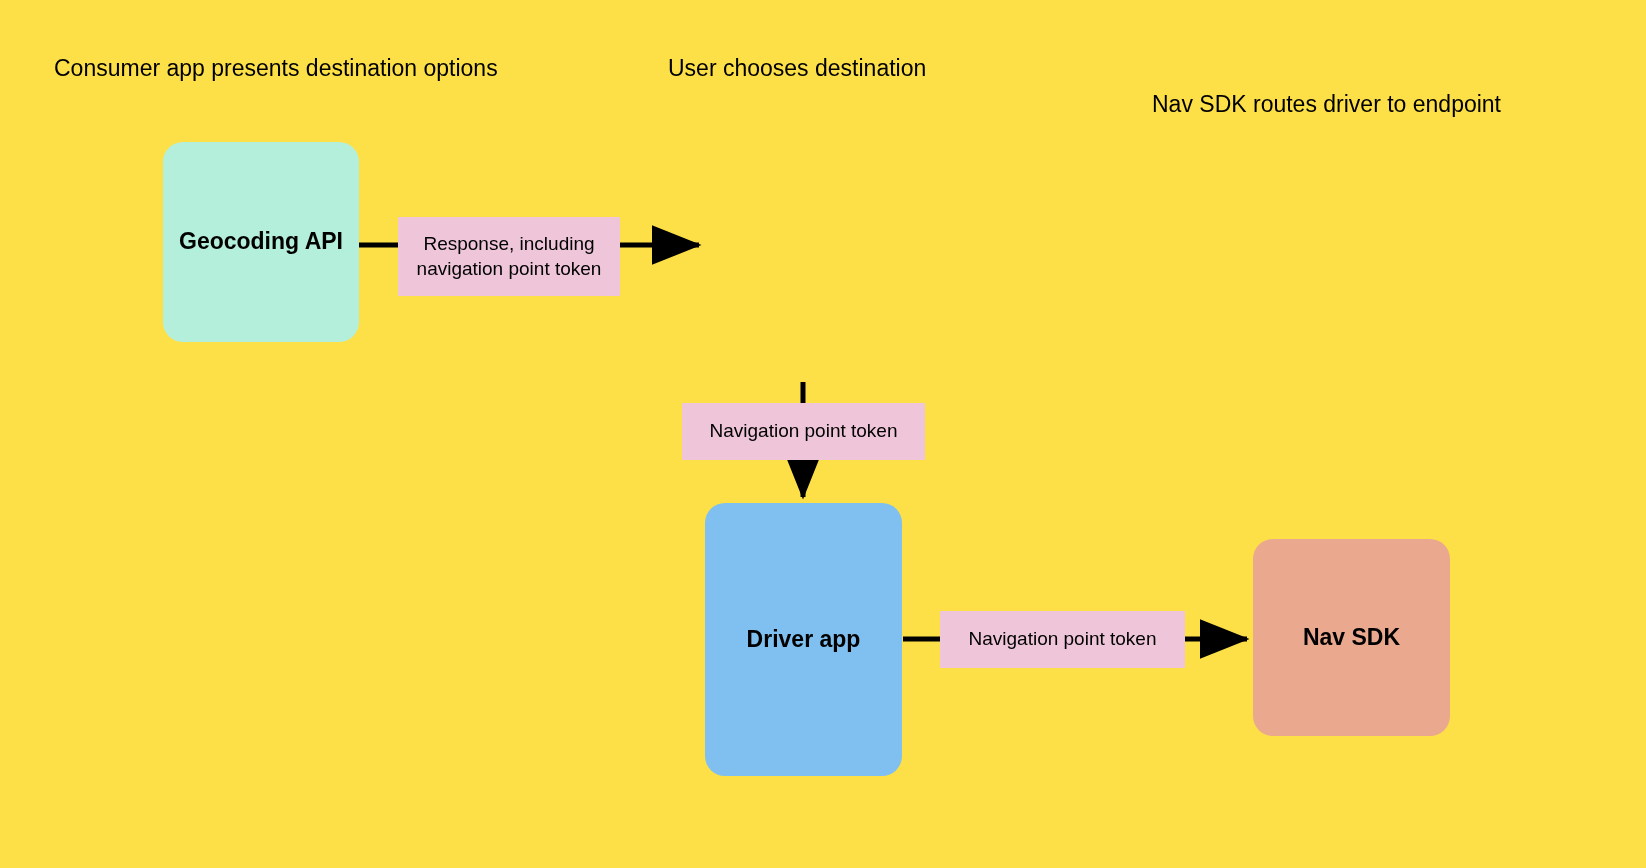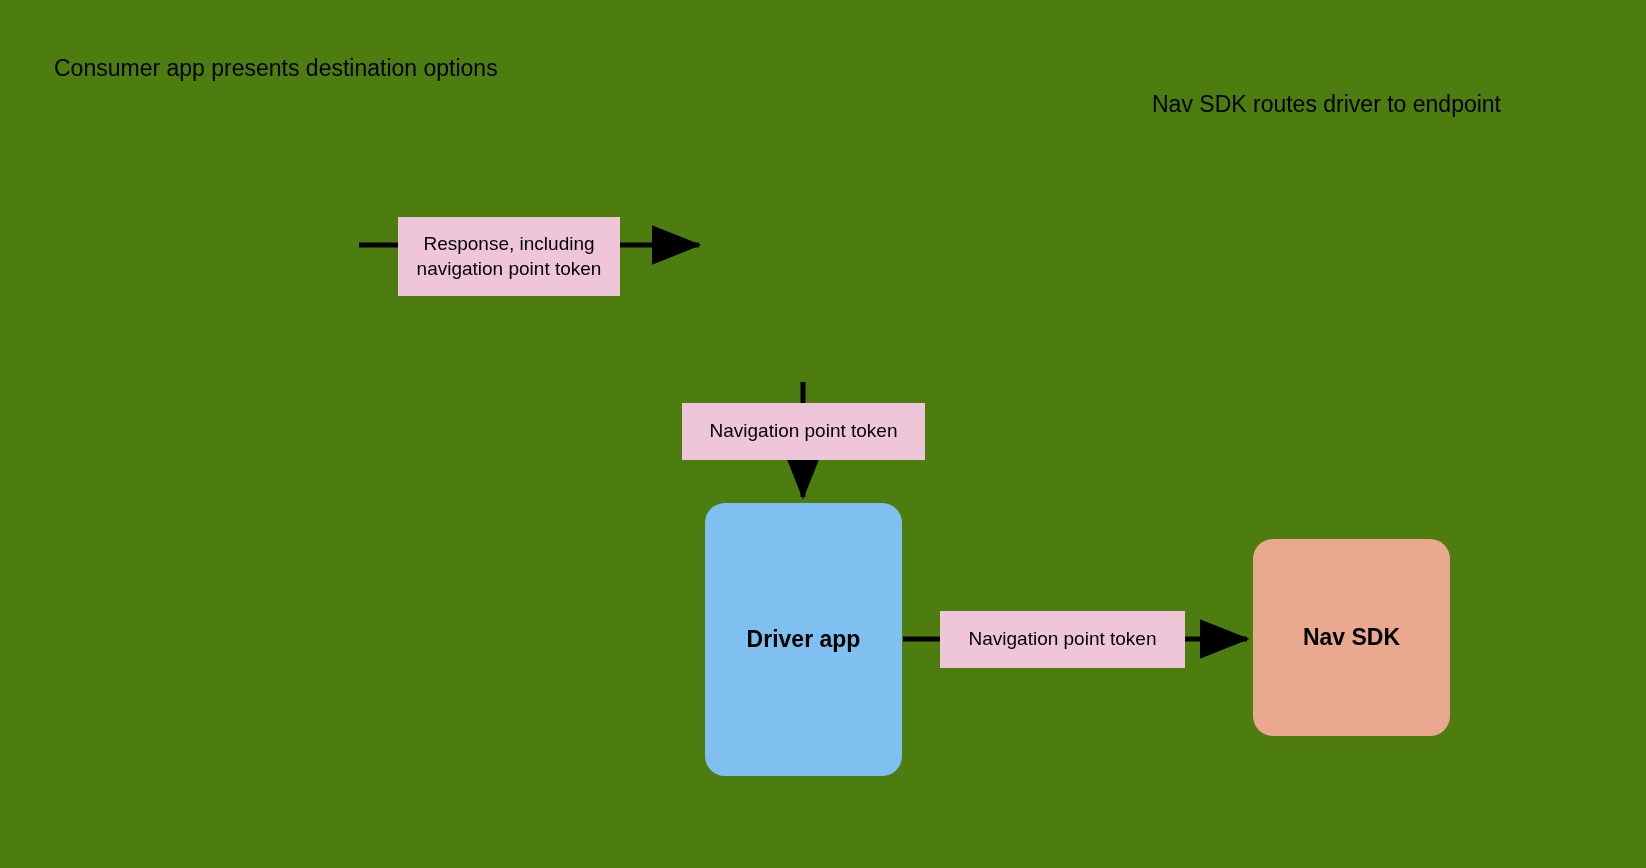--- a/index.html
+++ b/index.html
@@ -10,21 +10,21 @@
   }
   body {
     font-family: "Liberation Sans", sans-serif;
     -webkit-font-smoothing: antialiased;
   }
 
   #canvas {
     position: relative;
     width: 1646px;
     height: 868px;
-    background: #4d7c0f;
+    background: #fde047;
     overflow: hidden;
   }
 
   
   .col-header {
     position: absolute;
     font-size: 23px;
     font-weight: 400;
     color: #000000;
     white-space: nowrap;
@@ -113,39 +113,43 @@
     left: 940px; top: 611px;
     width: 245px; height: 57px;
   }
 </style>
 </head>
 <body>
 
 <div id="canvas">
 
   <div class="col-header" id="header-0">Consumer app presents destination options</div>
+  <div class="col-header" id="header-1">User chooses destination</div>
   <div class="col-header" id="header-2">Nav SDK routes driver to endpoint</div>
 
   <svg class="edge-svg" viewBox="0 0 1646 868" width="1646" height="868">
     <defs>
       <marker id="arrowhead-right" markerWidth="10" markerHeight="8" refX="9.5" refY="4" orient="auto" markerUnits="strokeWidth">
         <path d="M0,0 L10,4 L0,8 z" fill="#000000"></path>
       </marker>
       <marker id="arrowhead-down" markerWidth="10" markerHeight="8" refX="9.5" refY="4" orient="auto" markerUnits="strokeWidth">
         <path d="M0,0 L10,4 L0,8 z" fill="#000000"></path>
       </marker>
     </defs>
 
     <line x1="359" y1="245" x2="699" y2="245" stroke="#000000" stroke-width="5" marker-end="url(#arrowhead-right)"></line>
 
     <line x1="803" y1="382" x2="803" y2="497" stroke="#000000" stroke-width="5" marker-end="url(#arrowhead-down)"></line>
 
     <line x1="903" y1="639" x2="1247" y2="639" stroke="#000000" stroke-width="5" marker-end="url(#arrowhead-right)"></line>
   </svg>
 
+  <div class="node" id="node-geocoding-api">
+    <span class="node-label">Geocoding API</span>
+  </div>
 
 
   <div class="node" id="node-nav-sdk">
     <span class="node-label">Nav SDK</span>
   </div>
 
   <div class="node" id="node-driver-app">
     <span class="node-label">Driver app</span>
   </div>
 

